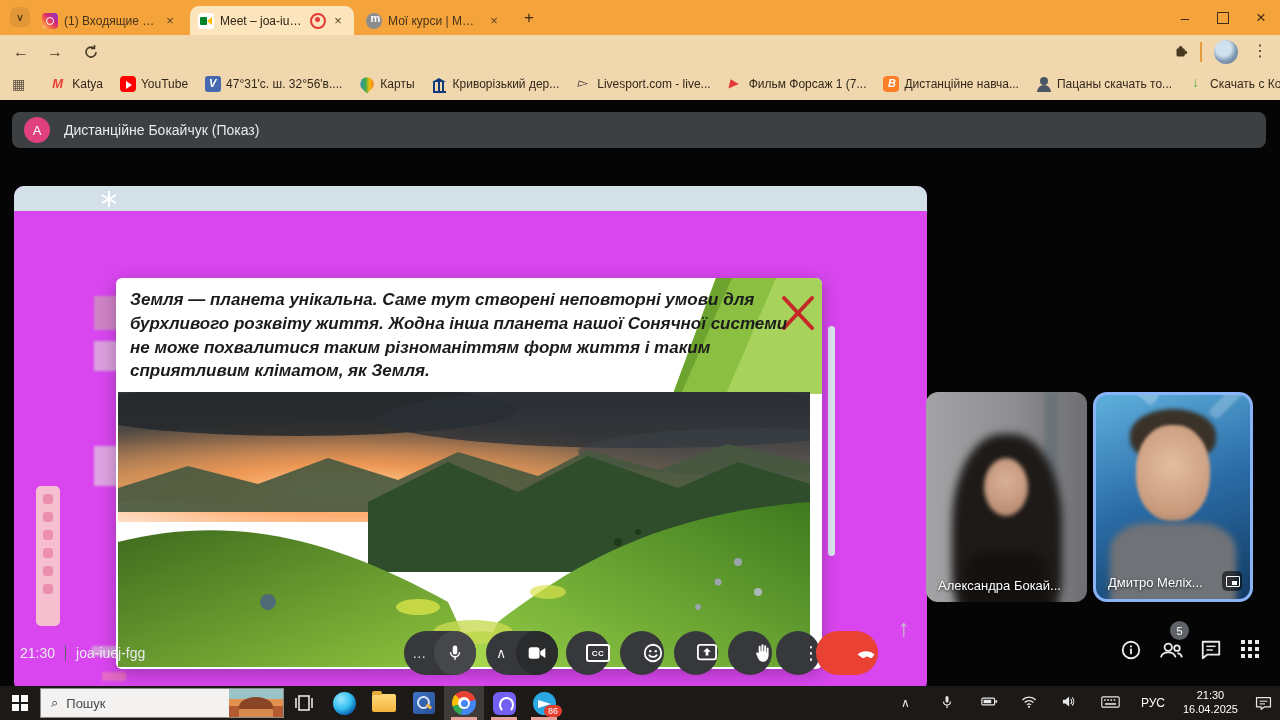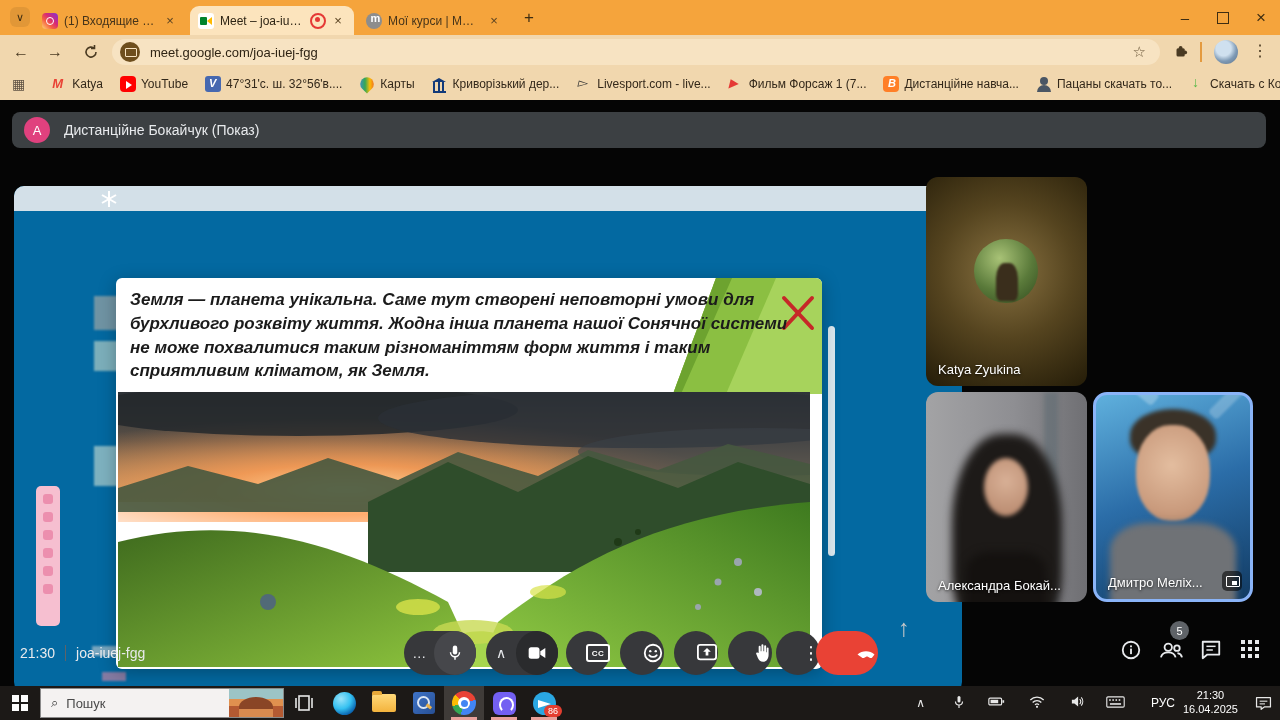--- a/index.html
+++ b/index.html
@@ -72,21 +72,21 @@
   .ic-person::after{content:"";position:absolute;left:1px;top:9px;width:14px;height:7px;background:#4a5664;border-radius:7px 7px 0 0;}
   .ic-down::before{content:"↓";color:#58b947;font-weight:bold;font-size:14px;position:absolute;left:3px;top:-2px;}
   .vsep{width:1px;height:16px;background:#d79c4e;margin-right:14px;}
 
   
   .meet{left:0;top:100px;width:1280px;height:586px;background:#050505;}
   .banner{position:absolute;left:12px;top:12px;width:1254px;height:36px;background:#3c4043;border-radius:8px;
           display:flex;align-items:center;color:#e8eaed;font-size:14px;}
   .banner .av{width:26px;height:26px;border-radius:50%;background:#e0417e;color:#fff;font-size:13px;
               display:flex;align-items:center;justify-content:center;margin:0 14px 0 12px;flex:none;}
-  .screenshare{position:absolute;left:14px;top:86px;width:913px;height:506px;background:#0369a1;border-radius:10px;overflow:hidden;padding-left:35px;}
+  .screenshare{position:absolute;left:14px;top:86px;width:913px;height:506px;background:#d946ef;border-radius:10px;overflow:hidden;}
   .ss-top{position:absolute;left:0;top:0;width:100%;height:25px;background:#d3e0e8;}
   .pink-rail{position:absolute;left:22px;top:300px;width:24px;height:140px;background:#f6bfd0;border-radius:5px;filter:blur(.6px);}
   .pink-rail i{display:block;width:10px;height:10px;margin:8px auto 6px;background:#ec8fae;border-radius:3px;}
   .ghost{position:absolute;filter:blur(1.2px);opacity:.55;}
   .popup{position:absolute;left:102px;top:92px;width:706px;height:391px;background:#fff;border-radius:6px;
          box-shadow:0 4px 18px rgba(0,0,0,.28);overflow:hidden;}
   .slide-text{position:absolute;left:14px;top:10px;width:676px;font-family:"Liberation Sans",sans-serif;
               font-style:italic;font-weight:bold;font-size:17px;line-height:1.4;color:#1b1b1b;}
   .slide-img{position:absolute;left:2px;top:114px;width:692px;height:275px;}
   .uparrow{position:absolute;left:884px;top:428px;color:#c9c9c9;font-size:24px;}
@@ -139,21 +139,21 @@
       background:conic-gradient(from -45deg,#ea4335 0 120deg,#4285f4 120deg 240deg,#34a853 240deg 300deg,#fbbc05 300deg 360deg);}
   .chrome-logo::before{content:"";position:absolute;left:6px;top:6px;width:12px;height:12px;border-radius:50%;background:#fff;}
   .chrome-logo::after{content:"";position:absolute;left:8.5px;top:8.5px;width:7px;height:7px;border-radius:50%;background:#4285f4;}
   .viber-logo{width:23px;height:23px;border-radius:6px;background:#7360f2;position:relative;}
   .viber-logo::before{content:"";position:absolute;left:6px;top:5px;width:11px;height:12px;border:2px solid #fff;border-radius:50%;border-bottom-color:transparent;}
   .tg-logo{width:23px;height:23px;border-radius:50%;background:#2aa7e2;position:relative;}
   .tg-logo::before{content:"";position:absolute;left:5px;top:8px;border-left:13px solid #fff;border-top:4px solid transparent;border-bottom:4px solid transparent;}
   .tg-badge{position:absolute;right:2px;bottom:3px;min-width:14px;height:12px;border-radius:7px;background:#e33e30;
       color:#fff;font-size:9px;display:flex;align-items:center;justify-content:center;padding:0 2px;}
   .tray{margin-left:auto;display:flex;align-items:center;height:34px;color:#e8e8e8;}
-  .tray .t{width:24px;text-align:right;font-size:12px;margin-left:16px;}
+  .tray .t{width:24px;text-align:left;font-size:12px;margin-left:16px;}
   .clock{font-size:11px;line-height:1.25;text-align:center;color:#fff;margin:0 8px;}
   .ac{width:34px;display:flex;align-items:center;justify-content:center;}
 </style>
 </head>
 <body>
 
 <div class="stage" data-name="screen">
 
   <div class="abs tabstrip" data-name="browser-tab-strip">
     <div class="abs g-caret" style="left:10px;top:7px;width:20px;height:20px;background:rgba(0,0,0,.08);border-radius:6px;text-align:center;line-height:20px;font-size:11px;color:#3e2d12;" data-name="tab-search-caret-button"></div>
@@ -186,25 +186,20 @@
     <div class="winctl g-close" style="right:0;font-size:17px;" data-name="window-close-button"></div>
   </div>
 
   <div class="abs toolbar" data-name="browser-toolbar">
     <div class="navg g-back" style="left:8px;" data-name="back-button"></div>
     <div class="navg g-fwd" style="left:42px;" data-name="forward-button"></div>
     <div class="navg" style="left:78px;" data-name="reload-button">
       <svg width="16" height="16" viewBox="0 0 16 16" style="margin-top:5px;" data-name="reload-icon">
           <path d="M13 8a5 5 0 1 1-1.5-3.5M11.5 1v3.5H8" stroke="#4a3a22" stroke-width="1.6" fill="none"></path>
         </svg>
-    </div>
-    <div class="addr" data-name="address-bar">
-      <span class="castchip" data-name="screen-share-indicator-icon"></span>
-      <span class="urltxt" data-name="url-text">meet.google.com/joa-iuej-fgg</span>
-      <span class="g-star" style="font-size:15px;color:#6a573a;margin-right:14px;" data-name="bookmark-star-icon"></span>
     </div>
     <div class="abs" style="left:1172px;top:8px;" data-name="extensions-button">
       <svg width="18" height="18" viewBox="0 0 24 24" data-name="extensions-puzzle-icon">
           <g fill="#4a3a22">
             <rect x="6" y="7" width="11" height="11" rx="2"></rect>
             <circle cx="11.5" cy="6.5" r="2.6"></circle>
             <circle cx="17.5" cy="12.5" r="2.6"></circle>
           </g>
         </svg>
     </div>
@@ -345,25 +340,20 @@
           <circle cx="640" cy="200" r="4" fill="#aeb8bf"></circle>
             <circle cx="580" cy="215" r="3" fill="#9aa5ad"></circle>
           <circle cx="500" cy="150" r="4" fill="#1f3a17"></circle>
             <circle cx="520" cy="140" r="3" fill="#1f3a17"></circle>
         </svg>
       </div>
 
       <div class="uparrow g-up" data-name="scroll-up-arrow-icon"></div>
     </div>
 
-    <div class="tile" style="left:926px;top:77px;width:161px;height:209px;background:radial-gradient(circle at 50% 45%,#8a7342 0%,#55441f 48%,#241c08 100%);" data-name="participant-tile-katya">
-      <div class="blob" style="left:48px;top:62px;width:64px;height:64px;overflow:hidden;background:radial-gradient(circle at 40% 30%,#a8c276 0%,#5a7a3a 55%,#314a1e 100%);" data-name="participant-avatar"></div>
-      <div class="blob" style="left:70px;top:86px;width:22px;height:38px;border-radius:40% 40% 20% 20%;background:#3a2e1c;filter:blur(1px);" data-name="video-blur-shape"></div>
-      <span class="nm" data-name="participant-name">Katya Zyukina</span>
-    </div>
 
 
     <div class="tile" style="left:926px;top:292px;width:161px;height:210px;background:linear-gradient(90deg,#a3a3a5 0%,#8e8e92 55%,#6f6f73 100%);" data-name="participant-tile-aleksandra">
       <div class="blob" style="left:118px;top:0;width:14px;height:210px;border-radius:0;background:#5d6a72;opacity:.55;filter:blur(2px);" data-name="video-blur-shape"></div>
       <div class="blob" style="left:26px;top:42px;width:110px;height:200px;border-radius:45% 45% 30% 30%;background:#1d1a18;filter:blur(4px);" data-name="video-blur-shape"></div>
       <div class="blob" style="left:58px;top:66px;width:44px;height:58px;background:radial-gradient(circle at 50% 40%,#d8b096 0%,#bd8f74 75%);filter:blur(2px);" data-name="video-blur-shape"></div>
       <div class="blob" style="left:40px;top:160px;width:80px;height:60px;border-radius:30% 30% 0 0;background:#14110f;filter:blur(4px);" data-name="video-blur-shape"></div>
       <span class="nm" data-name="participant-name">Александра Бокай...</span>
     </div>
 

